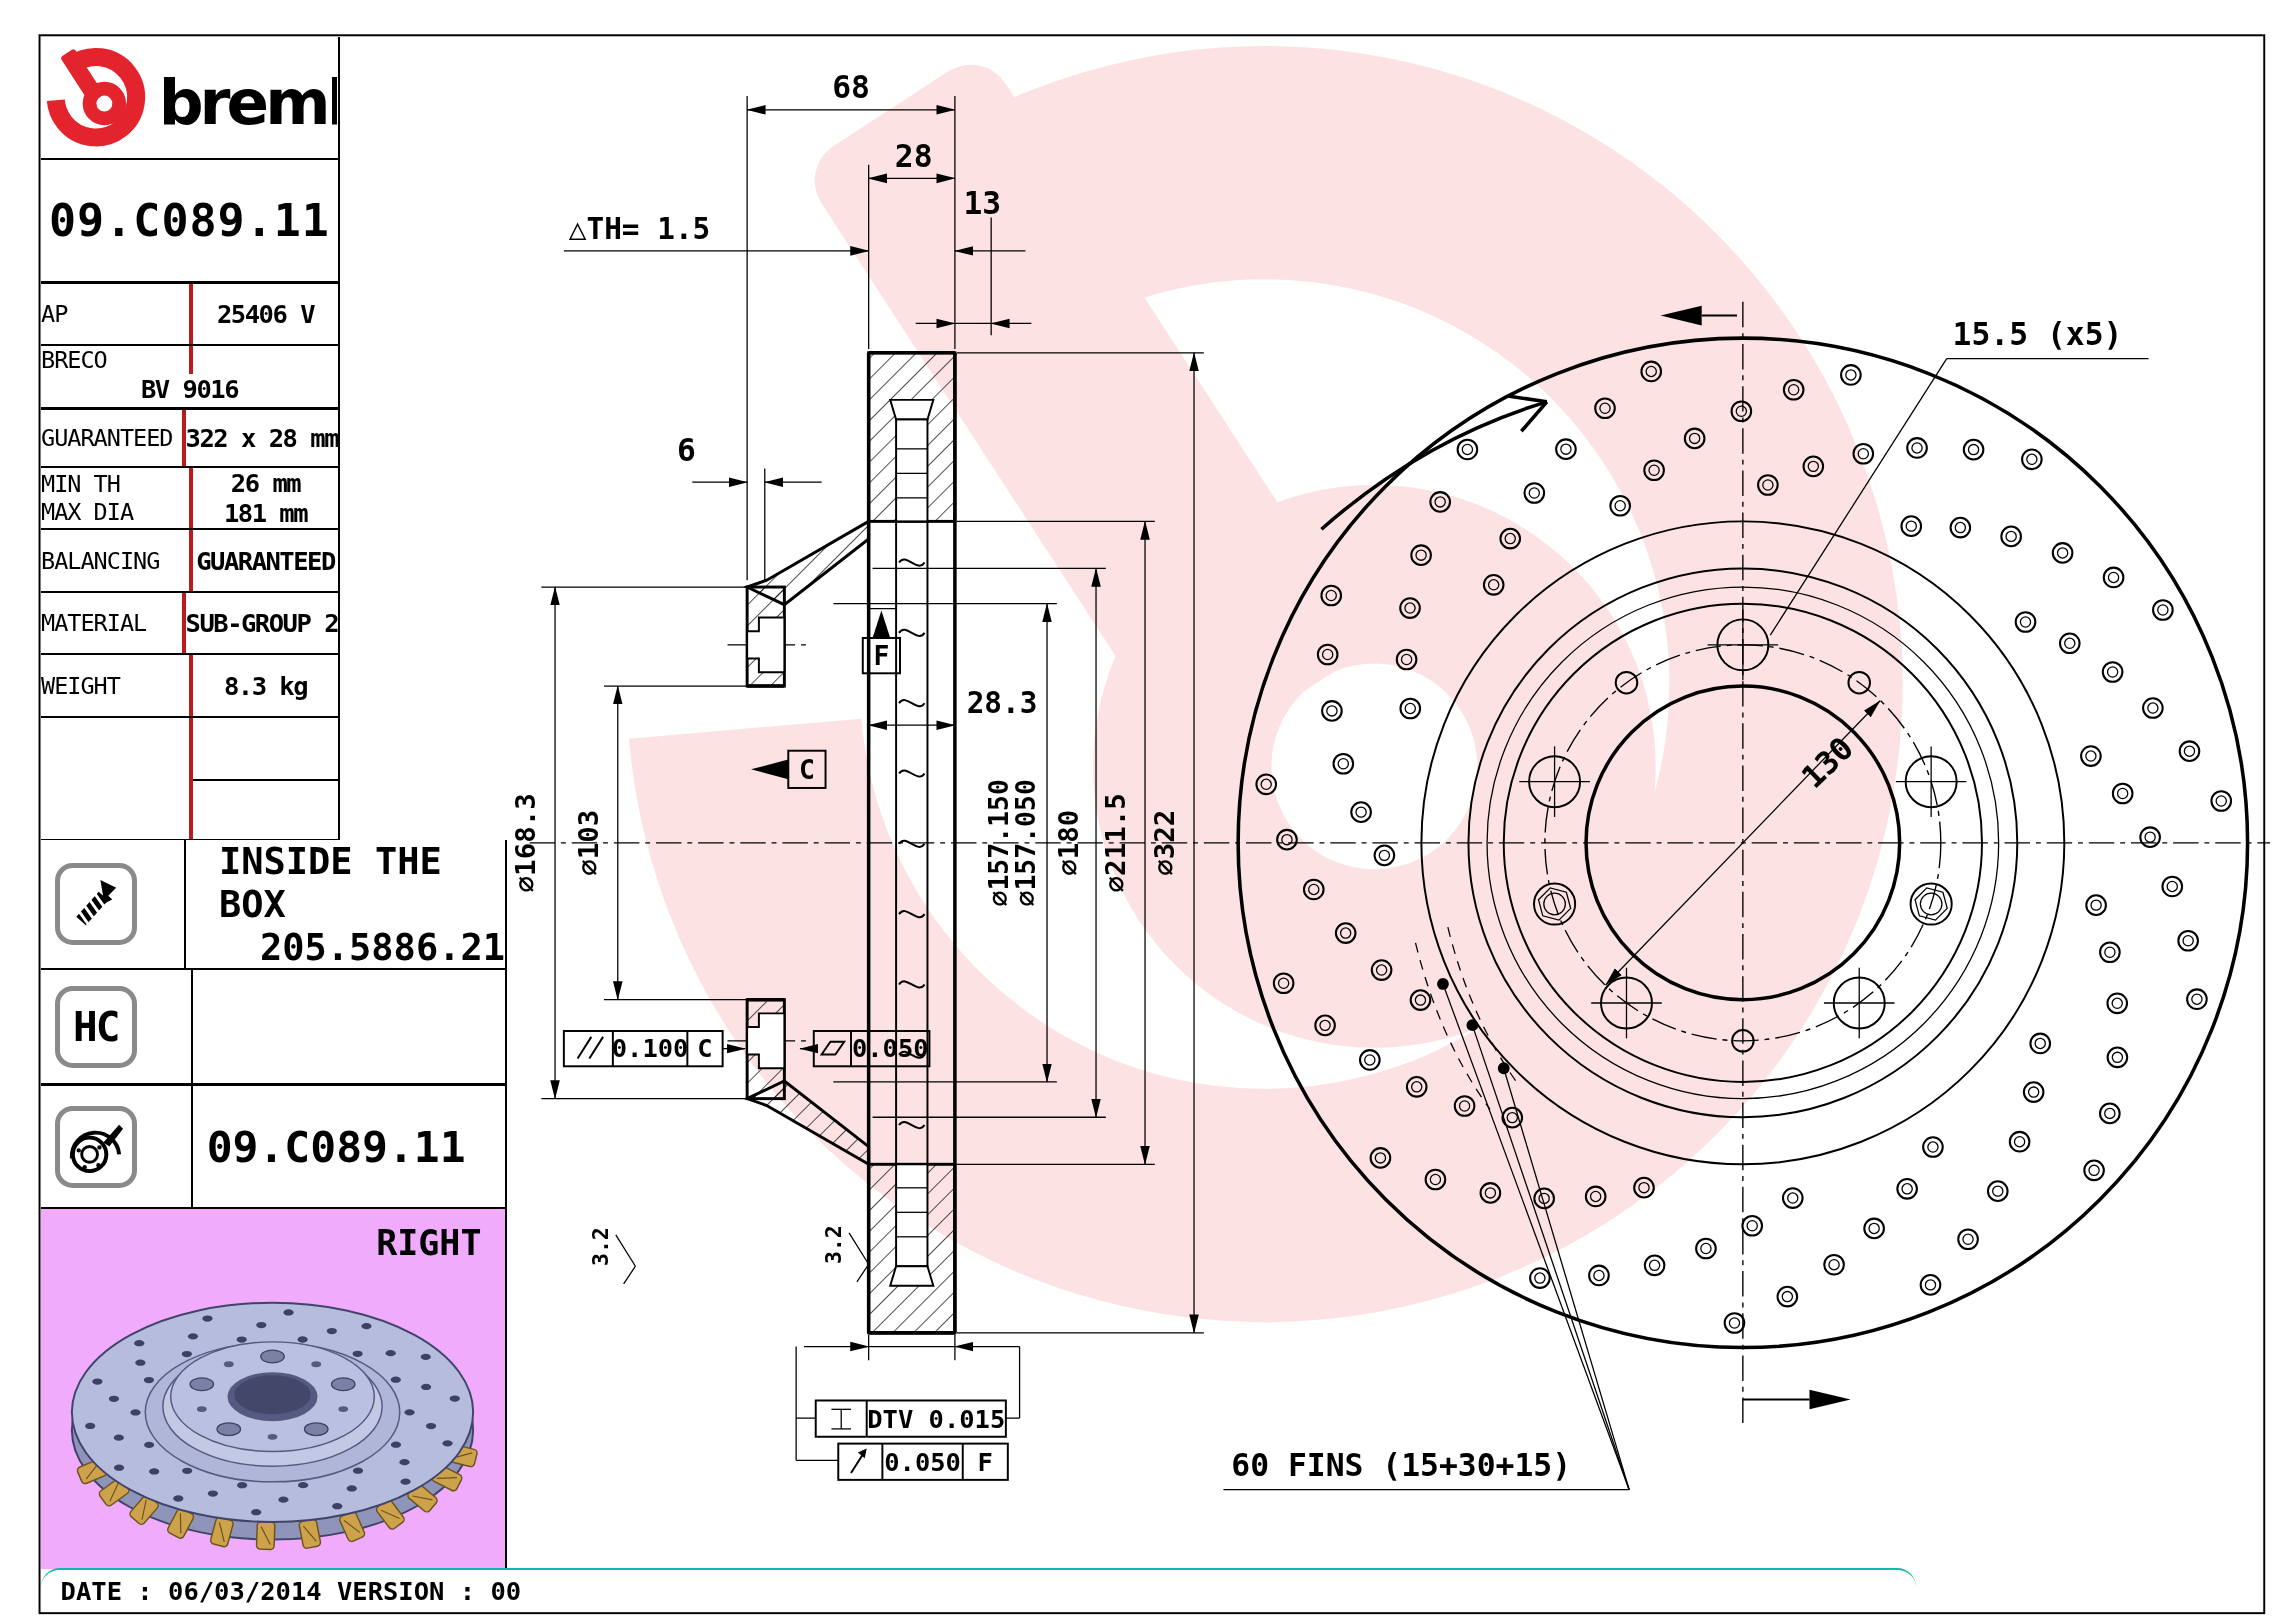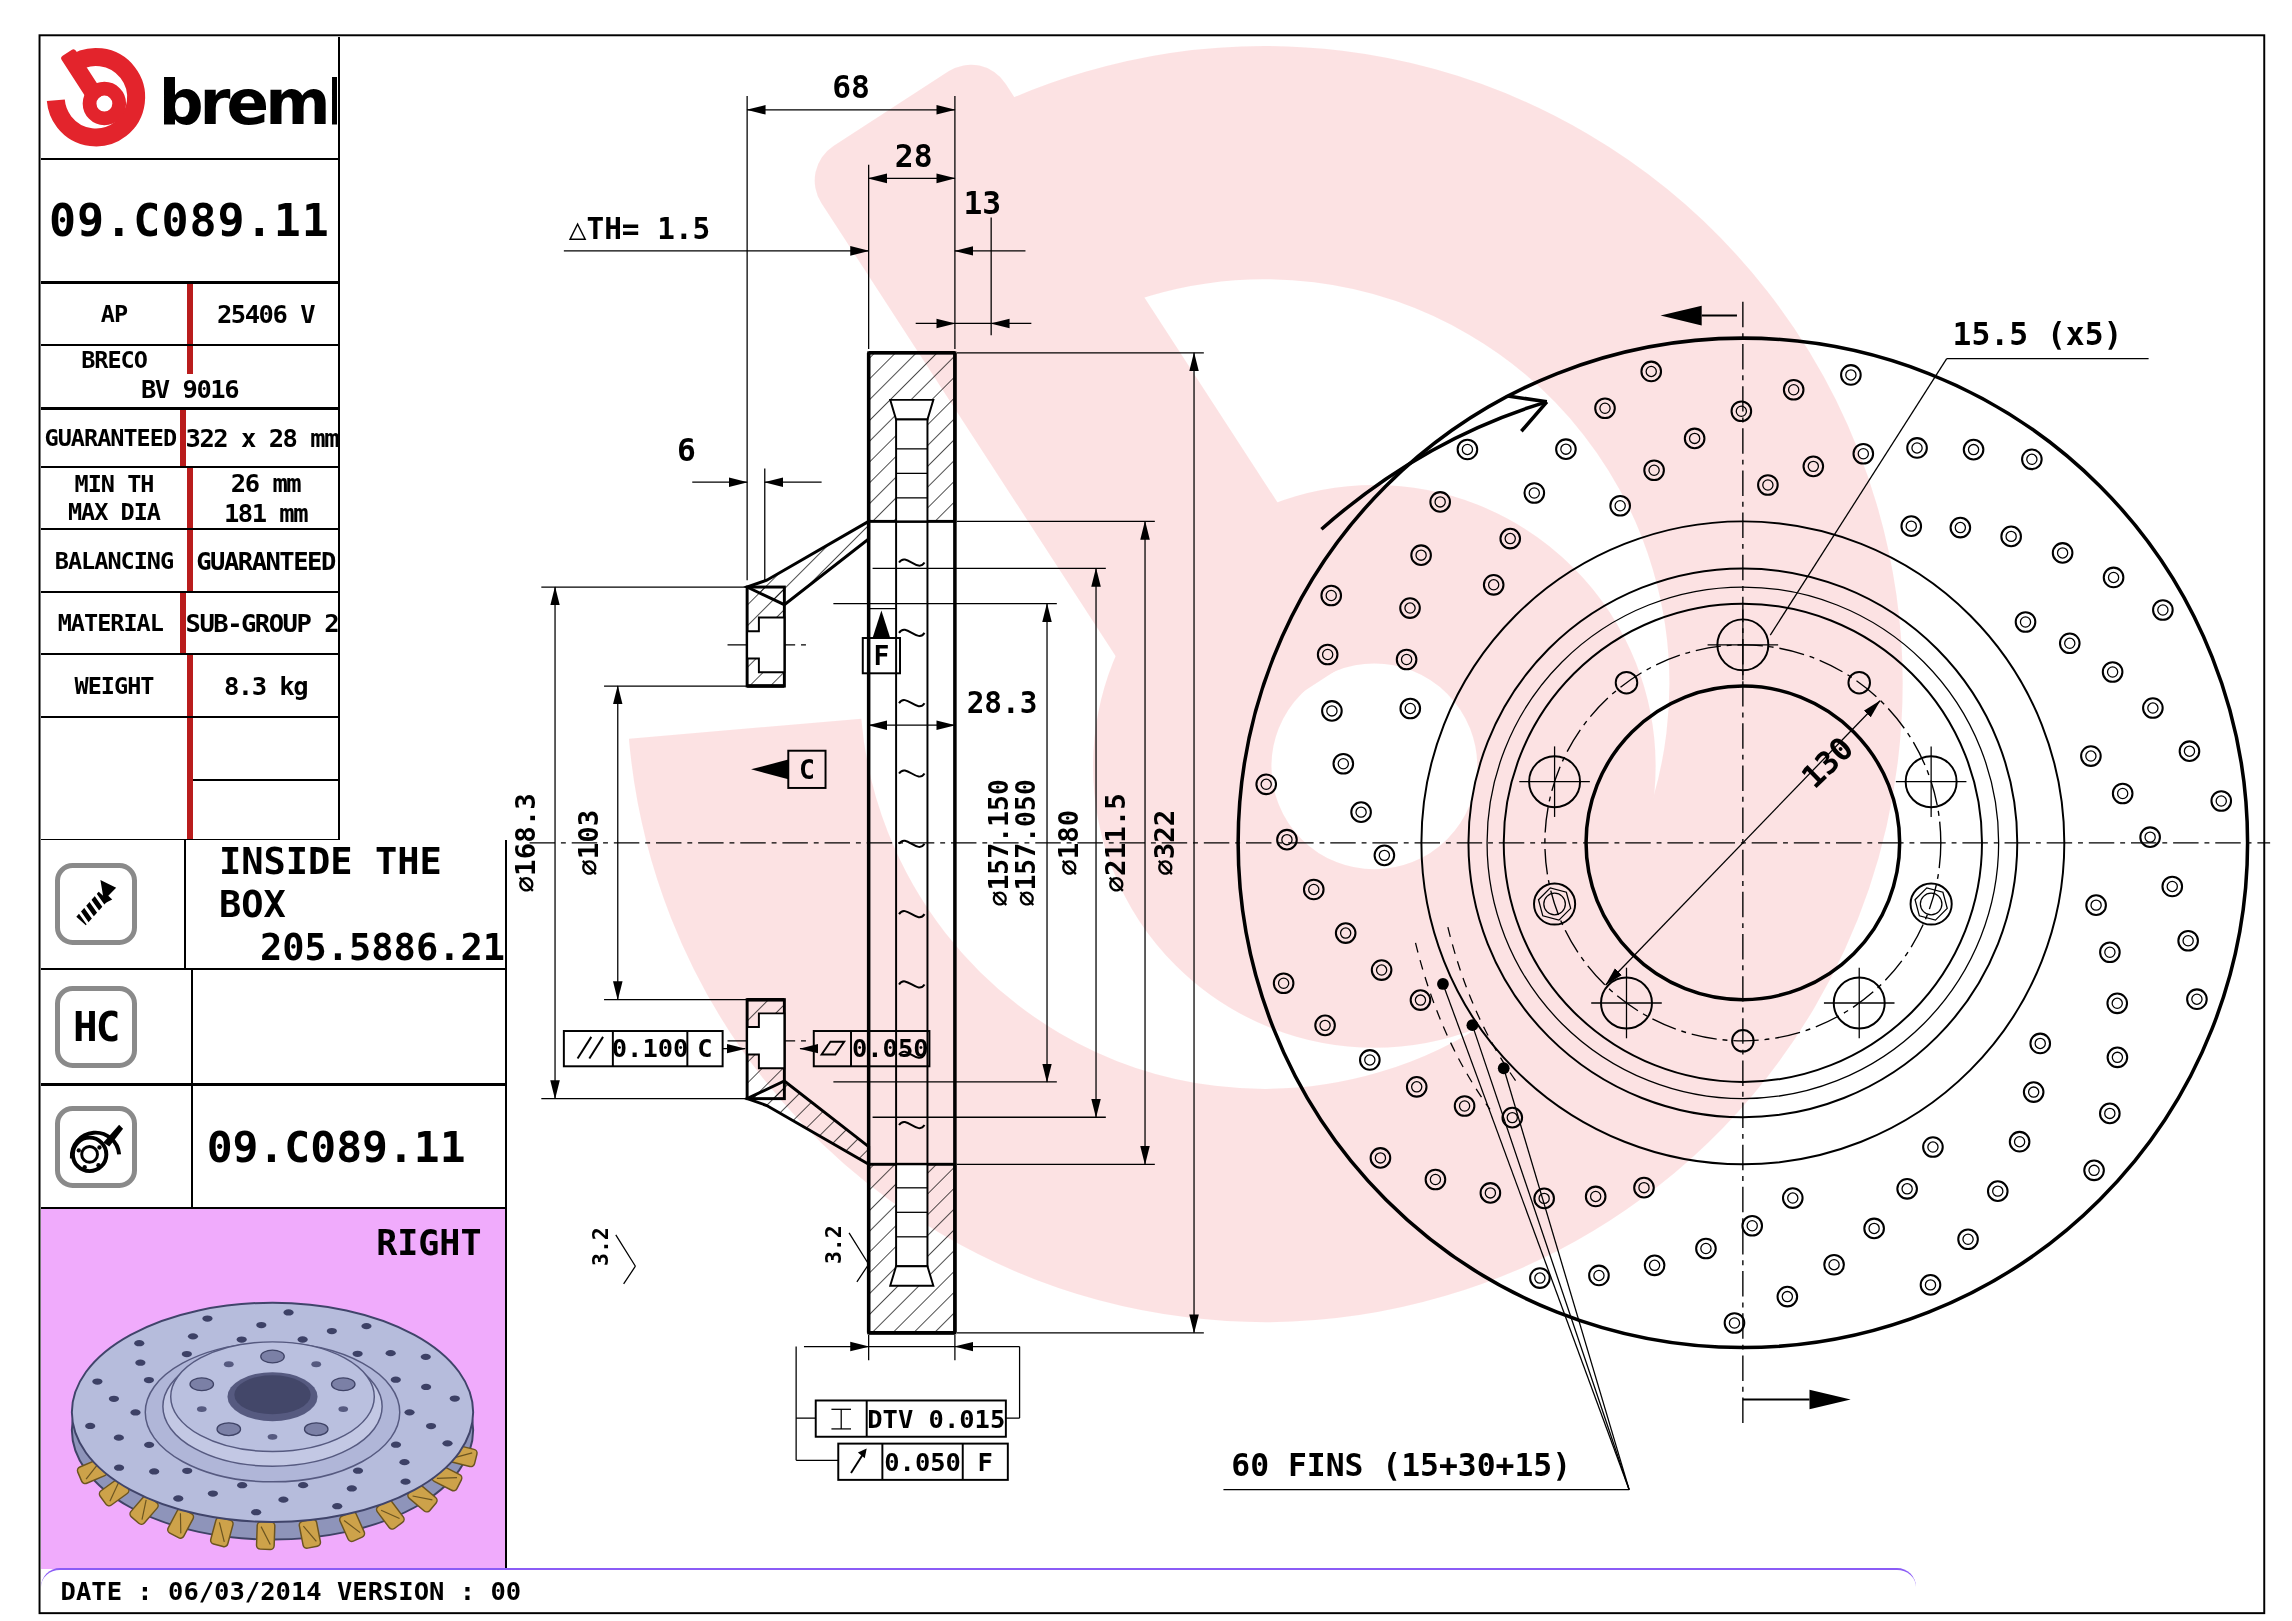--- a/index.html
+++ b/index.html
@@ -16,37 +16,37 @@
   .wcut{fill:#fff;stroke:#000;stroke-width:2;}
   .hole{fill:none;stroke:#000;stroke-width:2.1;}
   .holein{fill:none;stroke:#000;stroke-width:1.3;}
   .fillb{fill:#000;stroke:none;}
   
   .tblA{left:41px;top:37px;width:297px;border-right:2px solid #000;}
   .tblB{left:41px;top:840px;width:464px;border-right:2px solid #000;}
   .rightCell{left:41px;top:1209px;width:464px;height:360px;border-right:2px solid #000;background:#f0abfc;}
   .row{position:relative;background:#fff;border-bottom:2px solid #000;display:flex;align-items:center;box-sizing:border-box;}
   .row.bb4{border-bottom-width:3.9px;}
-  .lbl{width:152px;align-self:stretch;display:flex;flex-direction:column;align-items:center;justify-content:center;
-       border-right:6px solid #b91c1c;font-weight:bold;font-size:23.5px;letter-spacing:-1px;box-sizing:border-box;}
+  .lbl{width:152px;align-self:stretch;display:flex;flex-direction:column;align-items:flex-start;justify-content:center;
+       border-right:4px solid #b91c1c;font-weight:normal;font-size:23.5px;letter-spacing:-1px;box-sizing:border-box;}
   .val{flex:1;display:flex;flex-direction:column;align-items:center;justify-content:flex-start;
        font-weight:bold;font-size:25.5px;letter-spacing:-1.5px;white-space:nowrap;}
   .logoCell{height:123px;justify-content:center;}
   .pnCell{height:124px;border-bottom-width:3.9px;justify-content:center;font-size:45px;font-weight:bold;letter-spacing:1px;}
   .r63{height:62px;} .r65{height:64px;flex-direction:column;} .r59{height:58px;} .r64{height:63px;} .r126{height:123px;}
   .r133{height:130px;} .r118{height:116px;} .r125{height:123px;}
   .icon{width:82px;height:82px;border:5.9px solid #8a8a8a;border-radius:17.6px;margin-left:13.7px;
         display:flex;align-items:center;justify-content:center;background:#fff;box-sizing:border-box;}
   .iconWrap{width:152px;display:flex;justify-content:flex-start;align-items:center;align-self:stretch;border-right:2px solid #000;box-sizing:border-box;}
   .boxTxt{flex:1;padding-left:33px;font-weight:bold;font-size:37px;letter-spacing:0;}
   .boxTxt .l2{padding-left:41px;}
   .discPn{flex:1;padding-left:13.7px;font-weight:bold;font-size:43px;white-space:nowrap;}
   .hcTxt{font-weight:bold;font-size:41px;letter-spacing:-2px;}
   .rightLabel{position:absolute;top:13.7px;right:23.5px;font-size:35px;font-weight:bold;}
-  .dateBar{left:41px;top:1568px;width:1875px;height:43px;border-top:2px solid #8b5cf6;background:#fff;
+  .dateBar{left:41px;top:1568px;width:1875px;height:43px;border-top:2px solid #14b8a6;background:#fff;
            display:flex;align-items:center;font-size:25.5px;font-weight:bold;padding-left:19.6px;box-sizing:border-box;border-radius:19px;}
   .wordmark{font-family:"DejaVu Sans",sans-serif;font-weight:bold;font-size:64px;letter-spacing:-4px;}
 </style>
 </head>
 <body>
 
 <div class="sheet">
 
   <svg class="abs" style="left:0;top:0" width="2293" height="1621" viewBox="0 0 2339 1654">
     <defs>

